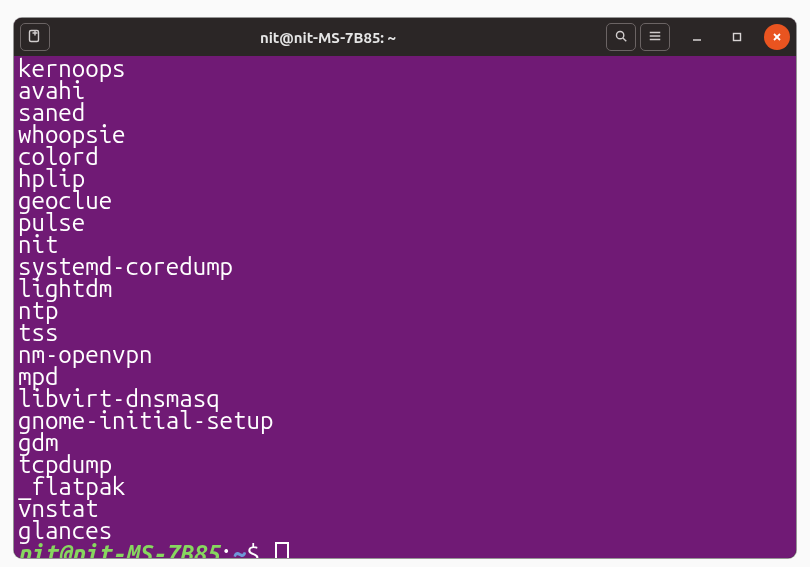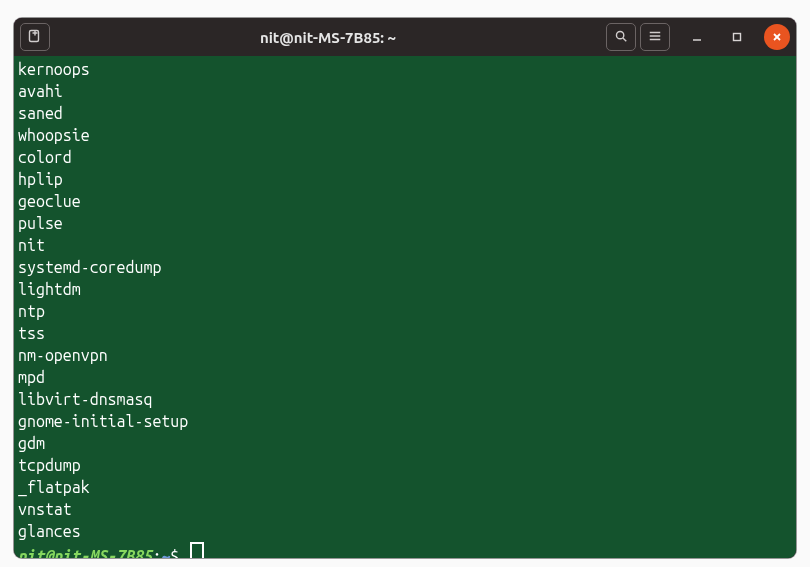--- a/index.html
+++ b/index.html
@@ -68,24 +68,24 @@
     margin-left: 10px;
     color: #dcdcdc;
   }
   .win-btn svg { display:block; }
   .win-close {
     background: #e95420;
     color: #fff;
   }
   .terminal {
     flex: 1;
-    background: #14532d;
+    background: #701a75;
     color: #ffffff;
     font-family: "Ubuntu Mono", "DejaVu Sans Mono", Menlo, Consolas, monospace;
-    font-size: 16px;
+    font-size: 24px;
     line-height: 22px;
     padding: 2px 4px 8px 4px;
     white-space: pre;
     overflow: hidden;
   }
   .term-line { display:block; }
   .prompt-user { color: #87d75f; font-weight: bold; font-style: italic; }
   .prompt-tilde { color: #6f98d8; font-weight: bold; }
   .prompt-dollar { color: #ffffff; }
   .cursor {

